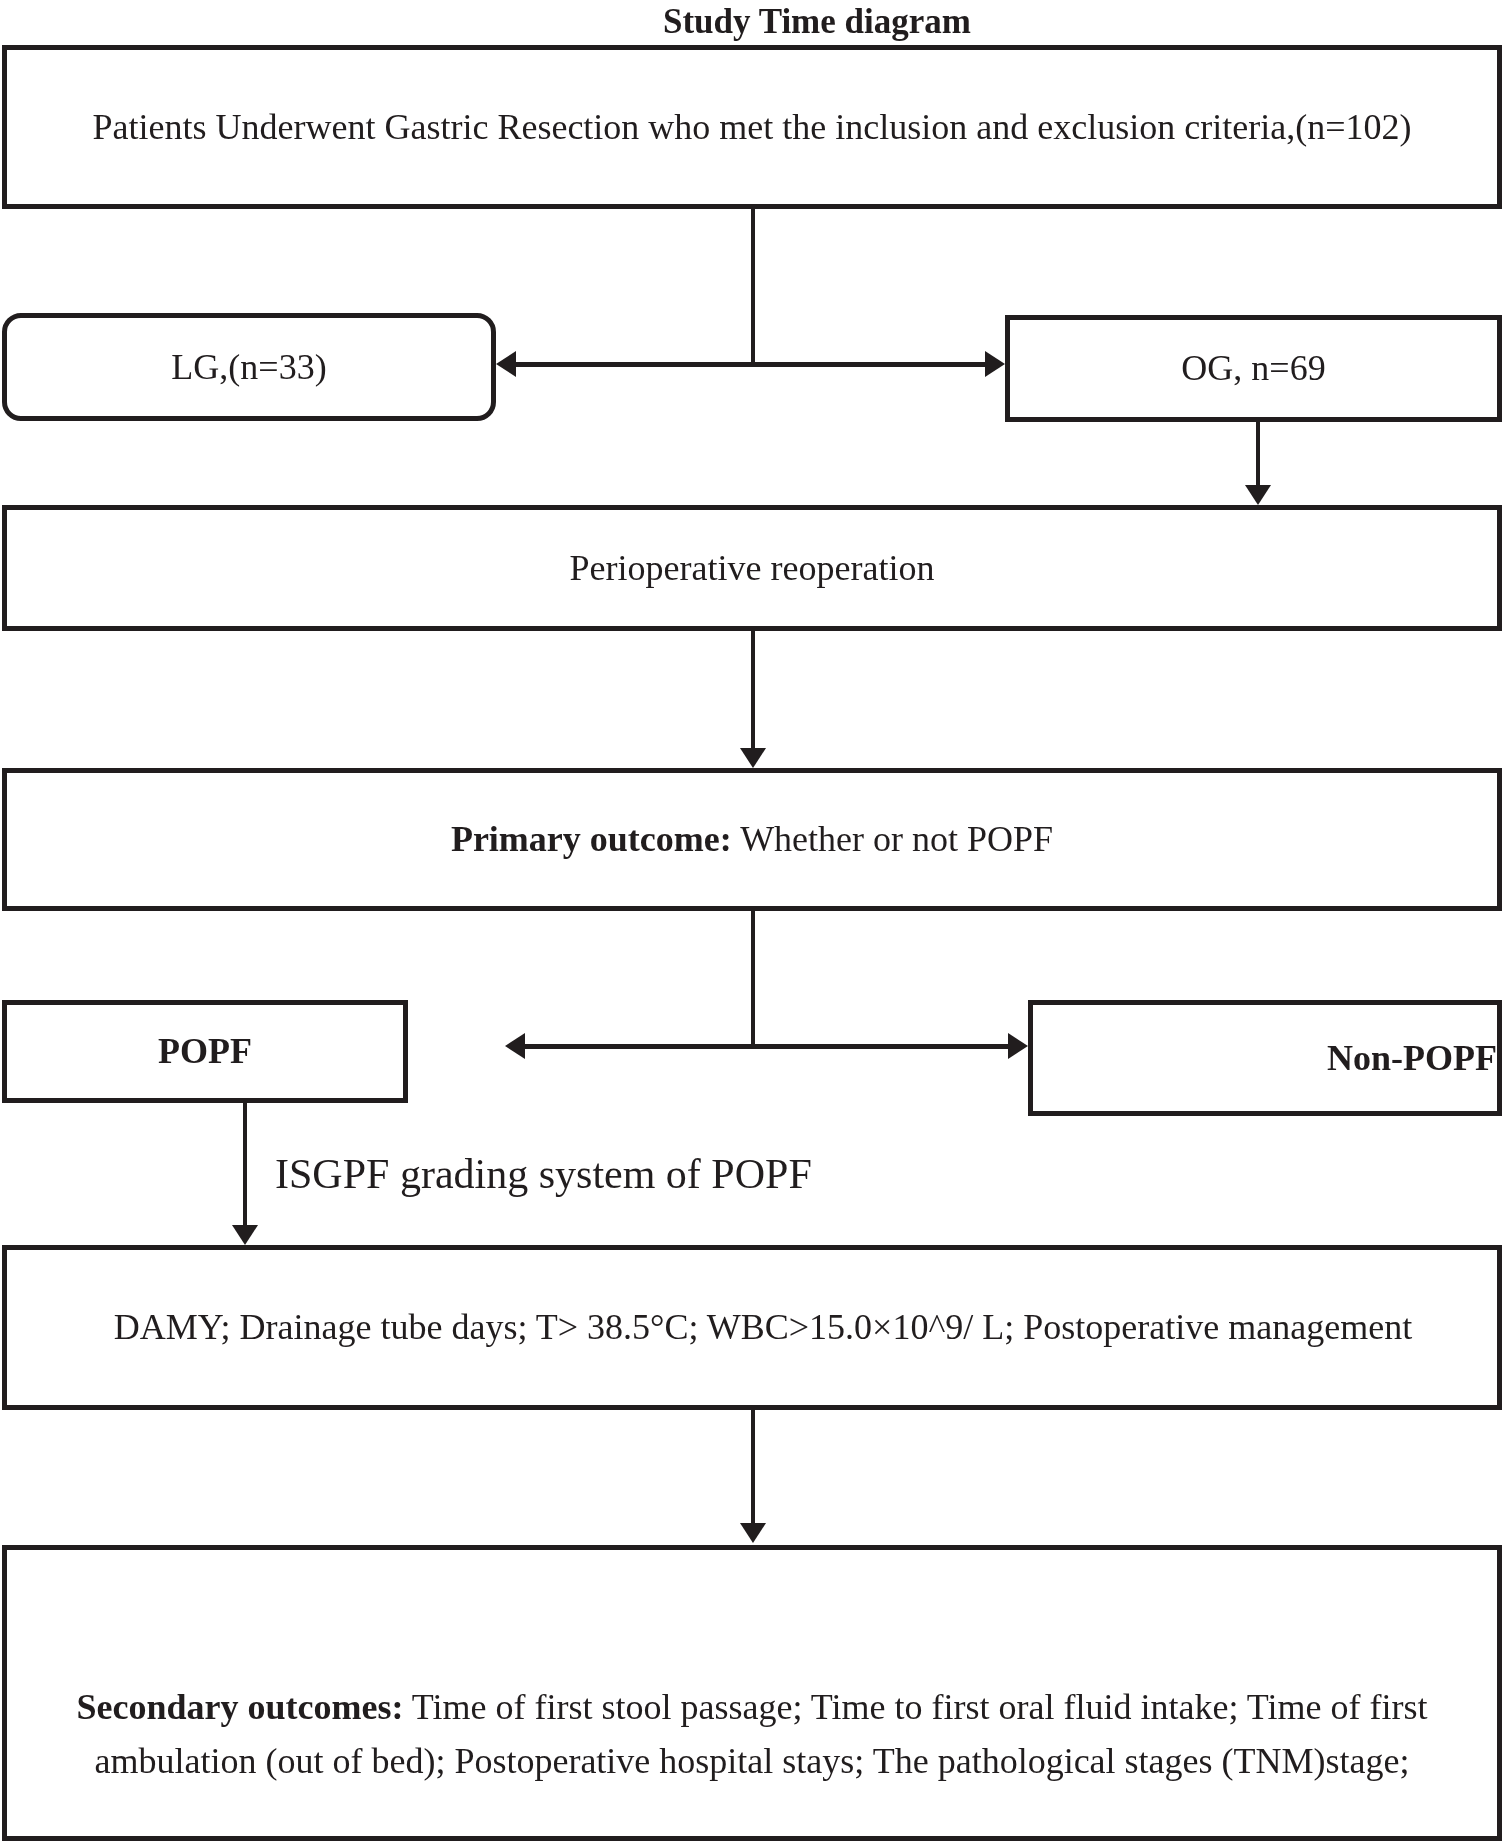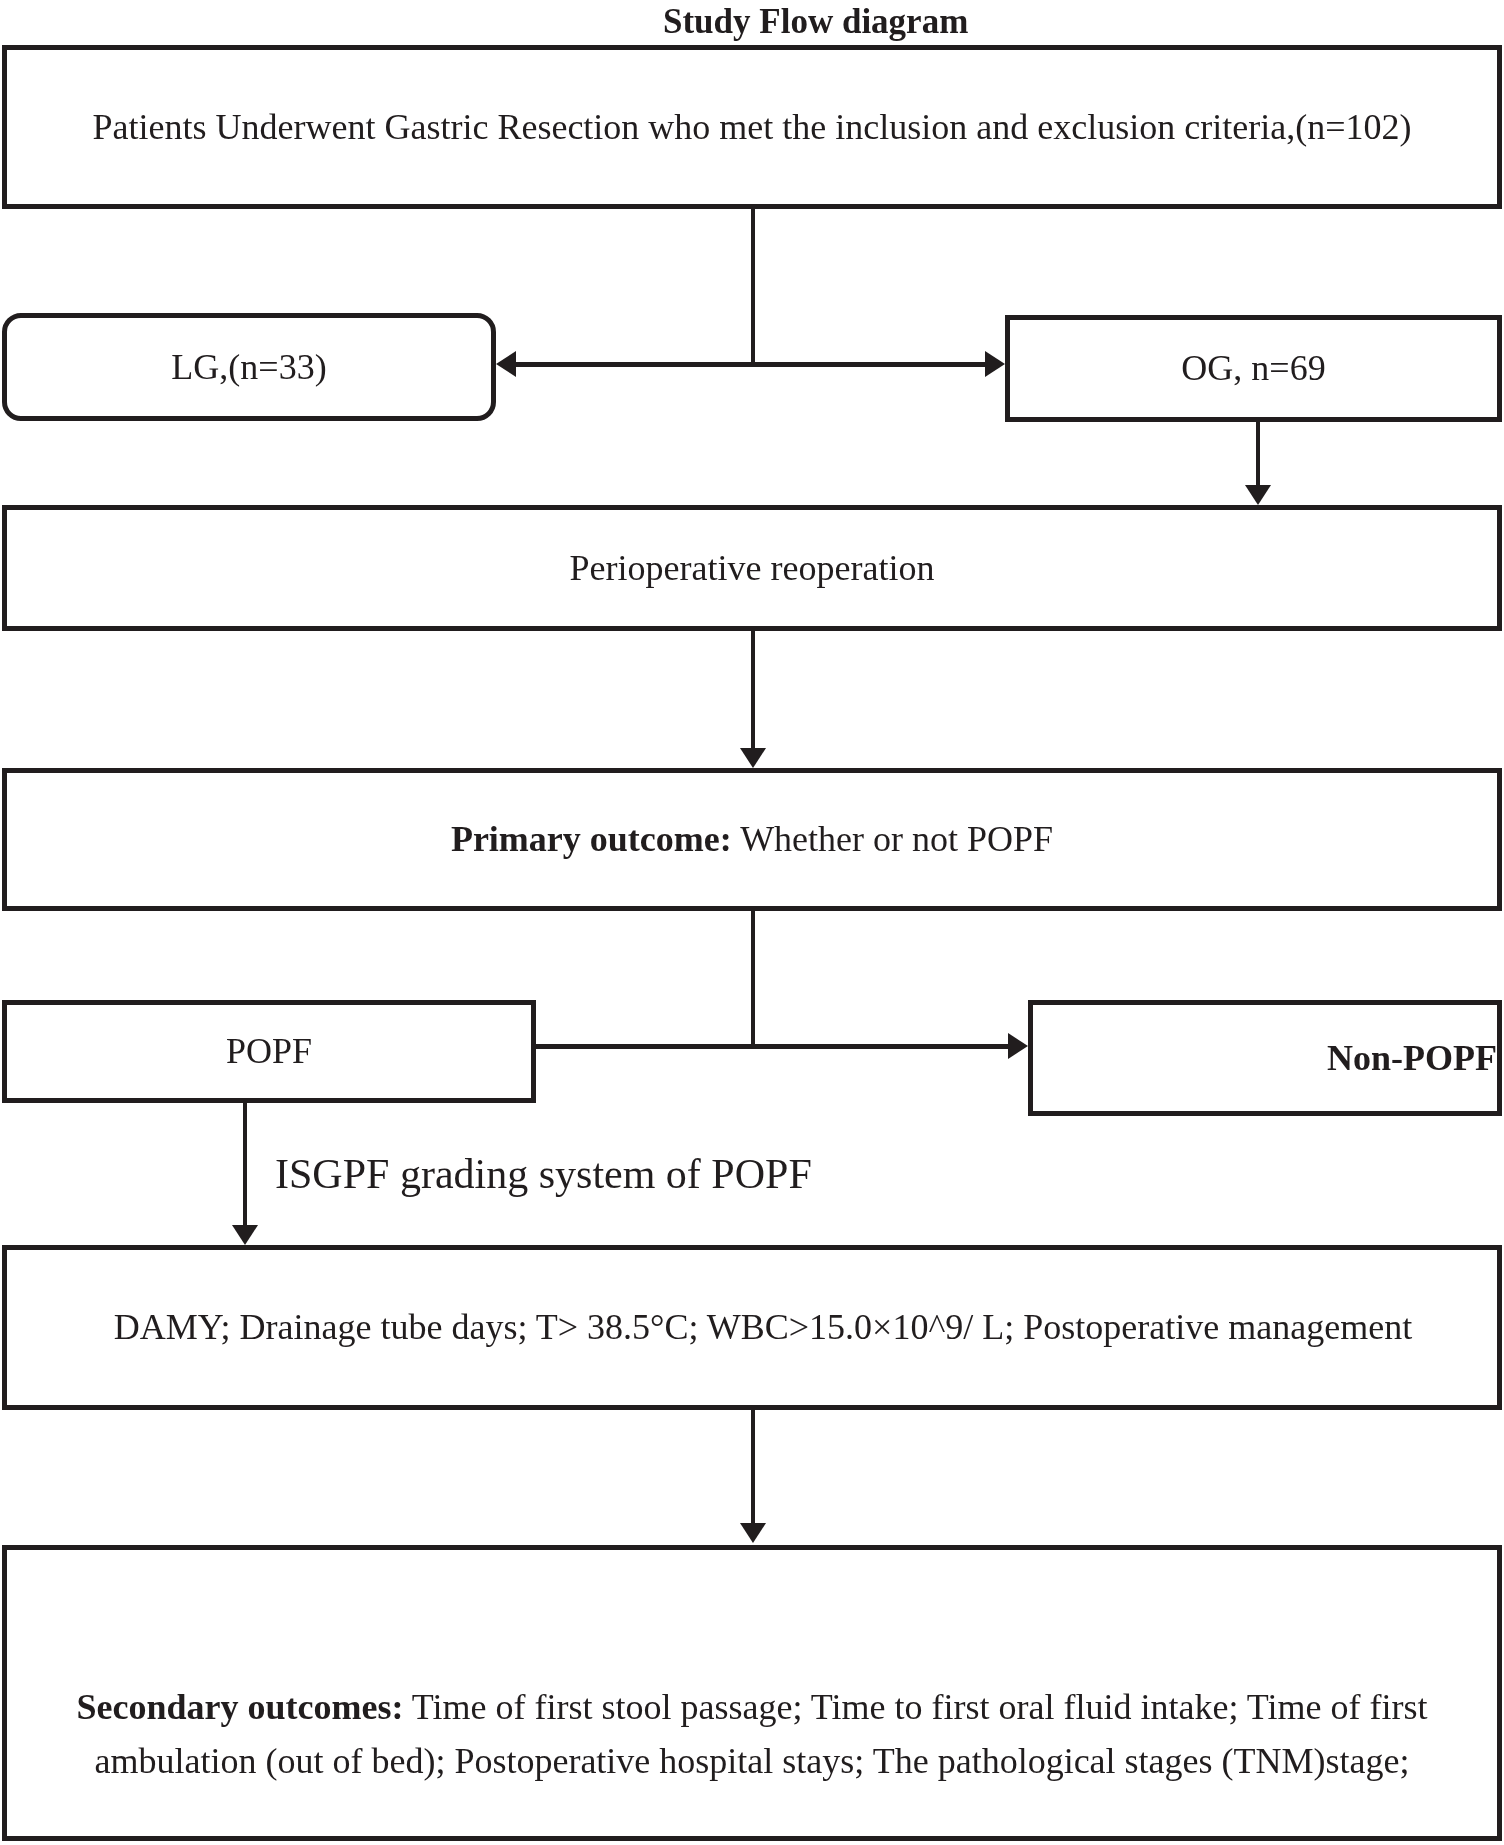--- a/index.html
+++ b/index.html
@@ -38,21 +38,21 @@
     font-size:36px;
     line-height:1.35;
   }
   .b{font-weight:bold;}
   
   #box-patients     {left:2px;    top:45px;   width:1500px; height:164px;}
   #box-lg           {left:2px;    top:313px;  width:494px;  height:108px;border-radius:19px;}
   #box-og           {left:1005px; top:315px;  width:497px;  height:107px;}
   #box-periop       {left:2px;    top:505px;  width:1500px; height:126px;}
   #box-primary      {left:2px;    top:768px;  width:1500px; height:143px;}
-  #box-popf         {left:2px;    top:1000px; width:534px;  height:103px; font-weight:normal;}
+  #box-popf         {left:2px;    top:1000px; width:406px;  height:103px; font-weight:bold;}
   #box-nonpopf      {left:1028px; top:1000px; width:474px;  height:116px; font-weight:bold;align-items:flex-end;}
   #box-damy         {left:2px;    top:1245px; width:1500px; height:165px;padding-left:22px;}
   #box-secondary    {left:2px;    top:1545px; width:1500px; height:296px;
                      justify-content:center; padding-top:81px; line-height:54px;}
   
   .vline{position:absolute; width:4px; background:var(--ink);}
   .hline{position:absolute; height:5px; background:var(--ink);}
   .ah-down{position:absolute; width:0; height:0;
            border-left:13px solid transparent; border-right:13px solid transparent;
            border-top:20px solid var(--ink);}
@@ -91,21 +91,21 @@
     left:275px; top:1150px;
     font-size:42px;
     white-space:nowrap;
   }
 </style>
 </head>
 <body>
 
 <div id="canvas">
 
-  <div id="title">Study Flow diagram</div>
+  <div id="title">Study Time diagram</div>
 
   <div class="fbox" id="box-patients">
     <span>Patients Underwent Gastric Resection who met the inclusion and exclusion criteria,(n=102)</span>
   </div>
 
   <div class="vline" id="vl-top"></div>
 
   <div class="hline" id="hl-split1"></div>
   <div class="ah-left" id="ah-split1-l"></div>
   <div class="ah-right" id="ah-split1-r"></div>

